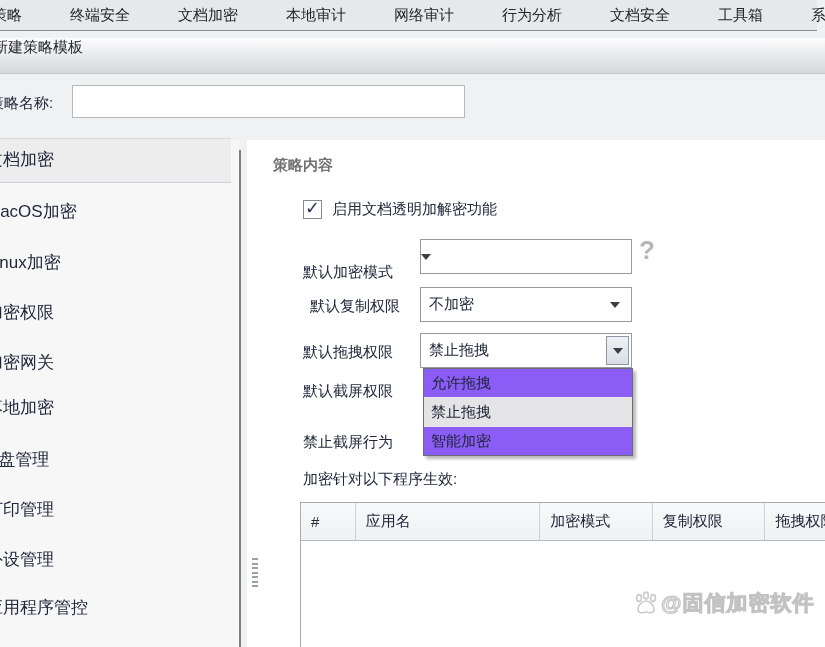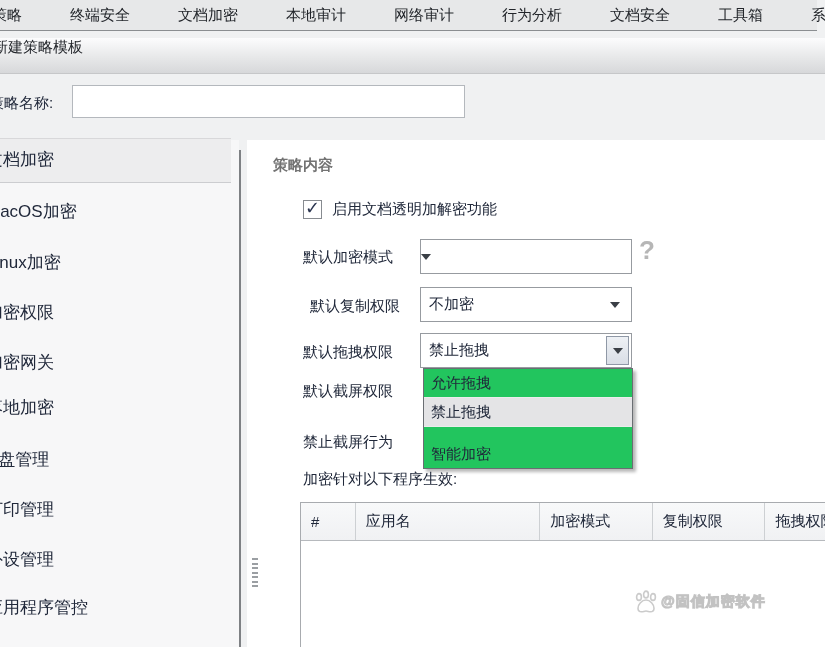--- a/index.html
+++ b/index.html
@@ -52,21 +52,21 @@
   .content{position:absolute;left:247px;top:140px;width:578px;height:507px;background:#ffffff;}
   .section-title{position:absolute;left:26px;top:16px;font-size:15px;font-weight:bold;color:#737373;}
   .chk-row{position:absolute;left:56px;top:60px;display:flex;align-items:center;}
   .checkbox{
     width:19px;height:19px;background:#fff;border:1px solid #878b90;box-sizing:border-box;
     display:flex;align-items:center;justify-content:center;cursor:pointer;
   }
   .checkmark{font-size:18px;font-weight:bold;color:#2b3550;line-height:16px;margin-top:-3px;}
   .chk-label{font-size:15px;margin-left:10px;}
   .fld-label{position:absolute;left:56px;font-size:15px;height:20px;line-height:20px;}
-  .lb1{top:107px;} .lb2{top:156px;margin-left:7px;} .lb3{top:202px;} .lb4{top:241px;} .lb5{top:292px;}
+  .lb1{top:124px;font-family:Liberation Mono, monospace;} .lb2{top:156px;margin-left:7px;} .lb3{top:202px;} .lb4{top:241px;} .lb5{top:292px;}
   .combo{
     position:absolute;left:173px;width:212px;height:35px;box-sizing:border-box;
     background:#fff;border:1px solid #979ba0;cursor:pointer;
     display:flex;align-items:center;
   }
   .cb1{top:99px;} .cb2{top:147px;justify-content:space-between;} .cb3{top:193px;}
   .combo-value{font-size:15px;padding-left:8px;flex:1;}
   .arrow{
     width:0;height:0;border-left:5px solid rgba(0,0,0,0);border-right:5px solid rgba(0,0,0,0);
     border-top:6px solid #3a3f46;margin-right:11px;
@@ -74,48 +74,48 @@
   .arrow-btn{
     width:23px;height:29px;margin-right:2px;box-sizing:border-box;
     background:linear-gradient(180deg,#eef1f5,#d9dee6);border:1px solid #8f98a6;
     display:flex;align-items:center;justify-content:center;
   }
   .arrow-btn .arrow{margin-right:0;}
   .help-icon{position:absolute;left:392px;top:95px;font-size:26px;font-weight:bold;color:#b6b6b6;cursor:pointer;}
   
   .popup{
     position:absolute;left:176px;top:228px;width:210px;box-sizing:border-box;
-    background:#22c55e;border:1px solid #6a6e73;z-index:10;
+    background:#8b5cf6;border:1px solid #6a6e73;z-index:10;
     box-shadow:3px 3px 3px rgba(0,0,0,0.28);
   }
   .popup-item{
     height:28px;line-height:28px;font-size:15px;padding-left:7px;cursor:pointer;
     border-bottom:1px solid #ececec;
   }
-  .popup-item:last-child{border-bottom:none;margin-top:13px;}
+  .popup-item:last-child{border-bottom:none;}
   .popup-item.selected{background:#e4e4e6;}
   
   .tbl-caption{position:absolute;left:56px;top:330px;font-size:15px;}
   .app-table{
     position:absolute;left:53px;top:362px;width:570px;height:145px;box-sizing:border-box;
     background:#fff;border:1px solid #a8abaf;
   }
   .tbl-header{display:flex;height:37px;background:linear-gradient(180deg,#f8f9fa,#f0f1f3);border-bottom:1px solid #b6b9bd;}
   .th{
     box-sizing:border-box;border-right:1px solid #cdd0d3;font-size:15px;
     display:flex;align-items:center;padding-left:10px;color:#20283a;white-space:nowrap;
   }
   .th-0{width:55px;} .th-1{width:185px;} .th-2{width:113px;} .th-3{width:113px;} .th-4{width:104px;border-right:none;}
   .tbl-body{height:106px;background:#fff;}
   
   .watermark{
     position:absolute;left:633px;top:589px;display:flex;align-items:center;z-index:20;
   }
   .wm-text{
-    font-size:14px;font-weight:bold;letter-spacing:1px;
+    font-size:21px;font-weight:bold;letter-spacing:1px;
     color:#f2f2f2;-webkit-text-stroke:1px #c2c2c2;text-shadow:0 0 1px #cfcfcf;
     white-space:nowrap;
   }
   .wm-paw{margin-right:2px;opacity:0.85;}
 </style>
 </head>
 <body>
 
 <div class="menubar">
   <span class="menu-item">策略</span>

